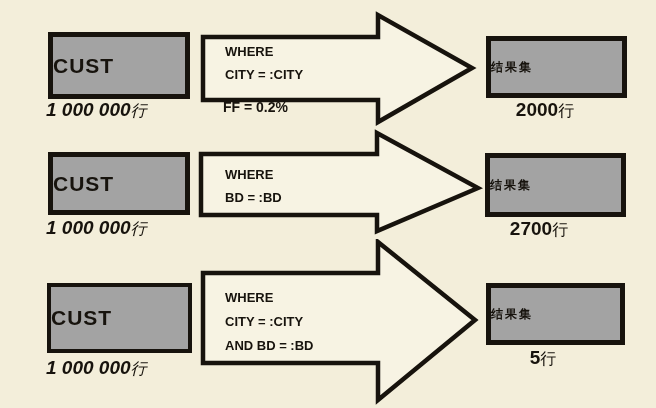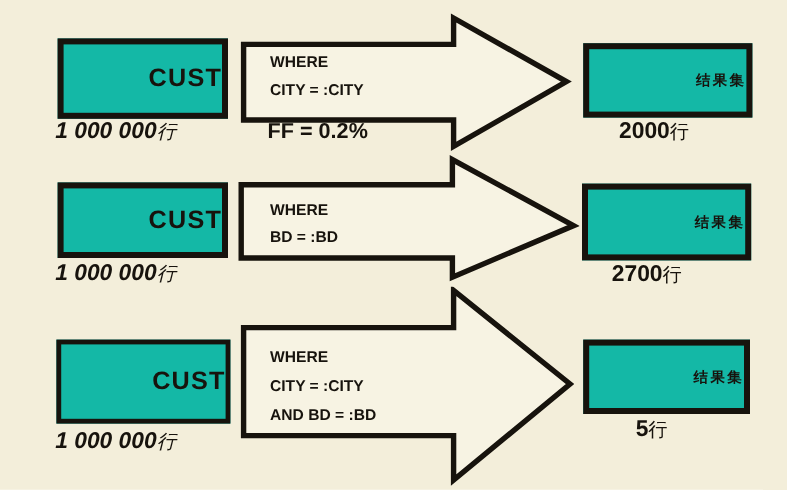--- a/index.html
+++ b/index.html
@@ -3,32 +3,32 @@
 <meta charset="utf-8">
 <style>
   html,body{margin:0;padding:0;}
   .stage{
     position:relative;width:656px;height:408px;overflow:hidden;
     background:#f3eeda;color:#17130d;
     font-family:"Liberation Sans",sans-serif;
   }
   .box{
     position:absolute;box-sizing:border-box;
-    border:5px solid #17130d;background:#14b8a6;
-    display:flex;align-items:center;justify-content:flex-end;
+    border:5px solid #17130d;background:#a3a3a3;
+    display:flex;align-items:center;justify-content:flex-start;
   }
   .box.thin{border-width:4px;}
   .cust{font-weight:bold;font-size:21px;letter-spacing:1px;}
   .result-label{font-weight:bold;font-size:12px;letter-spacing:2px;}
   .rows-label{position:absolute;font-weight:bold;font-size:19px;white-space:nowrap;font-style:italic;}
   .rows-label .unit,.result-rows .unit{font-weight:normal;font-size:16px;}
   .arrow-svg{position:absolute;}
   .arrow-text{position:absolute;font-weight:bold;font-size:13px;line-height:23px;white-space:nowrap;}
   .arrow-text.three{line-height:24px;}
-  .ff-label{position:absolute;font-weight:bold;font-size:18px;white-space:nowrap;}
+  .ff-label{position:absolute;font-weight:bold;font-size:14px;white-space:nowrap;}
   .result-rows{position:absolute;text-align:center;font-weight:bold;font-size:19px;white-space:nowrap;}
 </style>
 </head>
 <body>
 
 <div class="stage">
 
   <div class="box" style="left:48px;top:32px;width:142px;height:67px">
     <span class="cust">CUST</span>
   </div>

